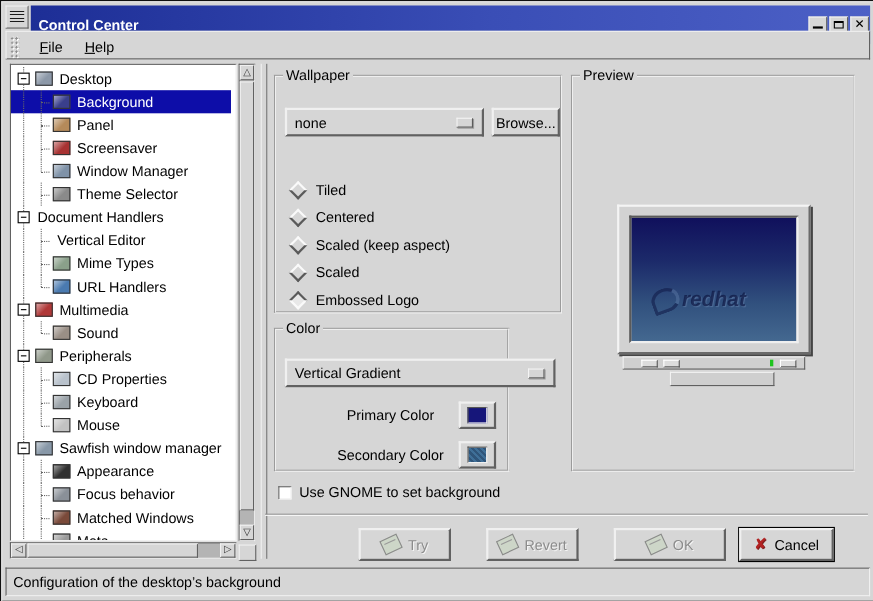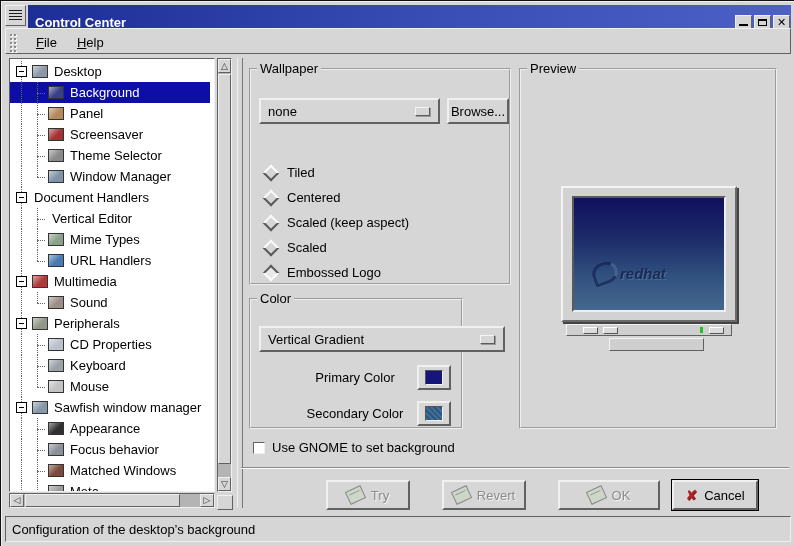--- a/index.html
+++ b/index.html
@@ -88,21 +88,21 @@
   .swatch-btn{position:absolute;right:0;width:34px;height:25px;background:#d6d6d6;box-sizing:border-box;
     display:flex;align-items:center;justify-content:center;}
   .swatch-inner{width:22px;height:13px;border:1px solid;border-color:#555 #f0f0f0 #f0f0f0 #555;}
 
   
   .monitor{position:absolute;left:40px;top:110px;width:176px;height:136px;background:#d2d2d2;
     border:2px solid;border-color:#f4f4f4 #6a6a6a #6a6a6a #f4f4f4;box-shadow:2px 2px 0 #444;box-sizing:border-box;}
   .screen{position:absolute;left:9px;right:9px;top:8px;bottom:8px;
     border:2px solid;border-color:#5a5a5a #efefef #efefef #5a5a5a;
     background:linear-gradient(#10105c 0%,#1c2a6a 35%,#31517e 70%,#446890 100%);overflow:hidden;}
-  .rh-logo{position:absolute;left:18px;bottom:26px;color:rgba(15,25,70,0.75);font-style:italic;font-weight:bold;font-size:15px;
+  .rh-logo{position:absolute;left:18px;bottom:26px;color:rgba(15,25,70,0.75);font-style:italic;font-weight:bold;font-size:19px;
     text-shadow:1px 1px 1px rgba(140,170,210,0.35);display:flex;align-items:center;}
   .rh-swirl{width:20px;height:16px;border:3px solid rgba(15,25,70,0.55);border-radius:50% 50% 50% 10%;
     border-right-color:rgba(120,150,195,0.30);margin-right:2px;transform:rotate(-20deg);}
   .mon-strip{position:absolute;left:45px;top:248px;width:166px;height:12px;background:#cfcfcf;
     border:1px solid;border-color:#f2f2f2 #606060 #606060 #f2f2f2;box-sizing:border-box;}
   .mon-btn{position:absolute;top:2px;width:13px;height:5px;background:#dcdcdc;border:1px solid;border-color:#fff #555 #555 #fff;}
   .mon-led{position:absolute;top:2px;width:3px;height:6px;background:#1ec41e;}
   .mon-stand{position:absolute;left:88px;top:262px;width:95px;height:13px;background:#cfcfcf;
     border:1px solid;border-color:#f2f2f2 #606060 #606060 #f2f2f2;box-sizing:border-box;}
 
@@ -177,31 +177,31 @@
       </div>
       <div class="trow ind1">
         <span class="rootguide"></span>
         <span class="childguide"></span>
         <span class="childstub"></span>
         <span class="ticon" style="background-color: rgb(168, 50, 50);"></span>
         <span class="lbl">Screensaver</span>
       </div>
       <div class="trow ind1">
         <span class="rootguide"></span>
+        <span class="childguide half"></span>
+        <span class="childstub"></span>
+        <span class="ticon" style="background-color: rgb(127, 146, 168);"></span>
+        <span class="lbl">Window Manager</span>
+      </div>
+      <div class="trow ind1">
+        <span class="rootguide"></span>
         <span class="childguide"></span>
         <span class="childstub"></span>
         <span class="ticon" style="background-color: rgb(138, 138, 138);"></span>
         <span class="lbl">Theme Selector</span>
-      </div>
-      <div class="trow ind1">
-        <span class="rootguide"></span>
-        <span class="childguide half"></span>
-        <span class="childstub"></span>
-        <span class="ticon" style="background-color: rgb(127, 146, 168);"></span>
-        <span class="lbl">Window Manager</span>
       </div>
       <div class="trow ind0 noicon">
         <span class="rootguide"></span>
         <span class="expander"></span>
         <span class="lbl">Document Handlers</span>
       </div>
       <div class="trow ind1 noicon">
         <span class="rootguide"></span>
         <span class="childguide"></span>
         <span class="childstub"></span>

